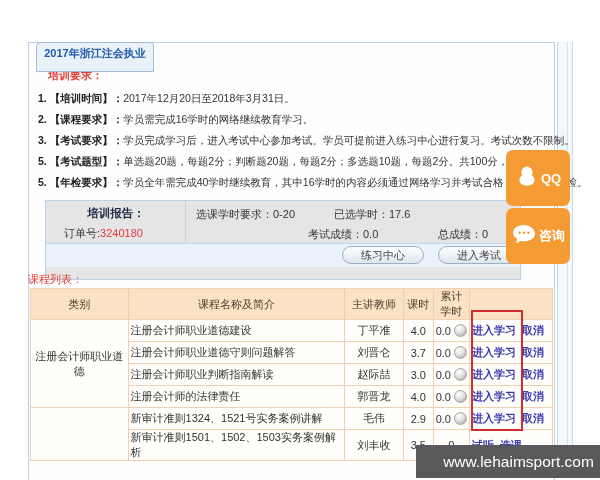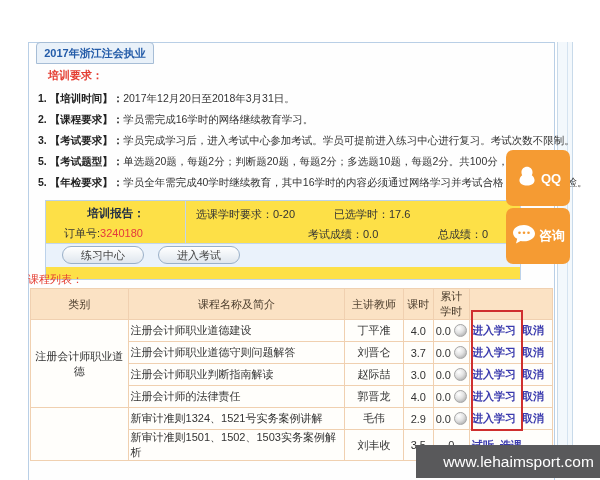--- a/index.html
+++ b/index.html
@@ -15,42 +15,42 @@
     text-align:center; z-index:20;margin-left:21px; }
 
   
   .panel { position:absolute; left:28px; top:42px; width:527px; height:450px;
     border:1px solid #b9cfe6; background:#fefefe; }
   .scroll-strip { position:absolute; left:557px; top:42px; width:16px; height:403px;
     background:#f3f8fc; border-left:1px solid #c8daea; border-right:1px solid #c8daea; }
   .scroll-strip .inner { position:absolute; left:9px; top:0; width:1px; height:100%; background:#d5e3f0; }
 
   
-  .tab { position:absolute; left:36px; top:42px; width:118px; height:22px;
+  .tab { position:absolute; left:36px; top:42px; width:118px; height:30px;
     background:#e9f1f9; border:1px solid #a6bdd6; border-radius:4px 4px 0 0;
     color:#235ba8; font-size:11px; font-weight:bold; text-align:center; line-height:20px; z-index:2; }
 
   
   .req-title { position:absolute; left:48px; top:68px; color:#e43d32; font-size:11px; font-weight:bold; }
   .req-list { position:absolute; left:38px; top:88px; list-style:none; font-size:10.5px; color:#333; white-space:nowrap; }
   .req-list li { height:21px; line-height:21px; }
   .req-list .rq-label { font-weight:bold; color:#222; }
 
   
   .report { position:absolute; left:45px; top:200px; width:476px; height:80px;
-    border:1px solid #bcd2ea; background:#fde047; font-size:11px; color:#333; }
+    border:1px solid #bcd2ea; background:#e5e5e5; font-size:11px; color:#333; }
   .report .left-cell { position:absolute; left:0; top:0; width:140px; height:42px;
     border-right:1px solid #c3d6ec; }
   .report .rep-title { position:absolute; left:0; top:5px; width:140px; text-align:center;
     font-weight:bold; color:#1c2a45; font-size:11.5px; }
   .report .order { position:absolute; left:18px; top:25px; }
   .report .order-num { color:#e4393c; }
   .report .stat { position:absolute; }
   .report .btn-bar { position:absolute; left:0; top:42px; width:100%; height:24px;
-    background:#eaf2fb; border-top:1px solid #c3d6ec; display:flex; justify-content:flex-start; gap:14px; padding-top:2px;padding-left:16px; }
+    background:#eaf2fb; border-top:1px solid #c3d6ec; display:flex; justify-content:flex-end; gap:14px; padding-top:2px; }
   .pill-btn { display:inline-block; height:18px; line-height:16px; padding:0 18px;
     border:1px solid #9ab0c8; border-radius:10px; font-size:11px; color:#444;
     background:linear-gradient(#ffffff,#dfe6ee); cursor:pointer; }
 
   
   .list-title { position:absolute; left:28px; top:272px; color:#e43d32; font-size:11px; font-weight:normal; }
   table.courses { position:absolute; left:30px; top:288px; width:523px;
     border-collapse:collapse; font-size:11px; color:#333; background:#fffefb; }
   table.courses th, table.courses td { border:1px solid #f0d0b0; height:22px; padding:0 2px; }
   table.courses th { background:#fbe2c4; font-weight:normal; color:#4a3c2c; }

